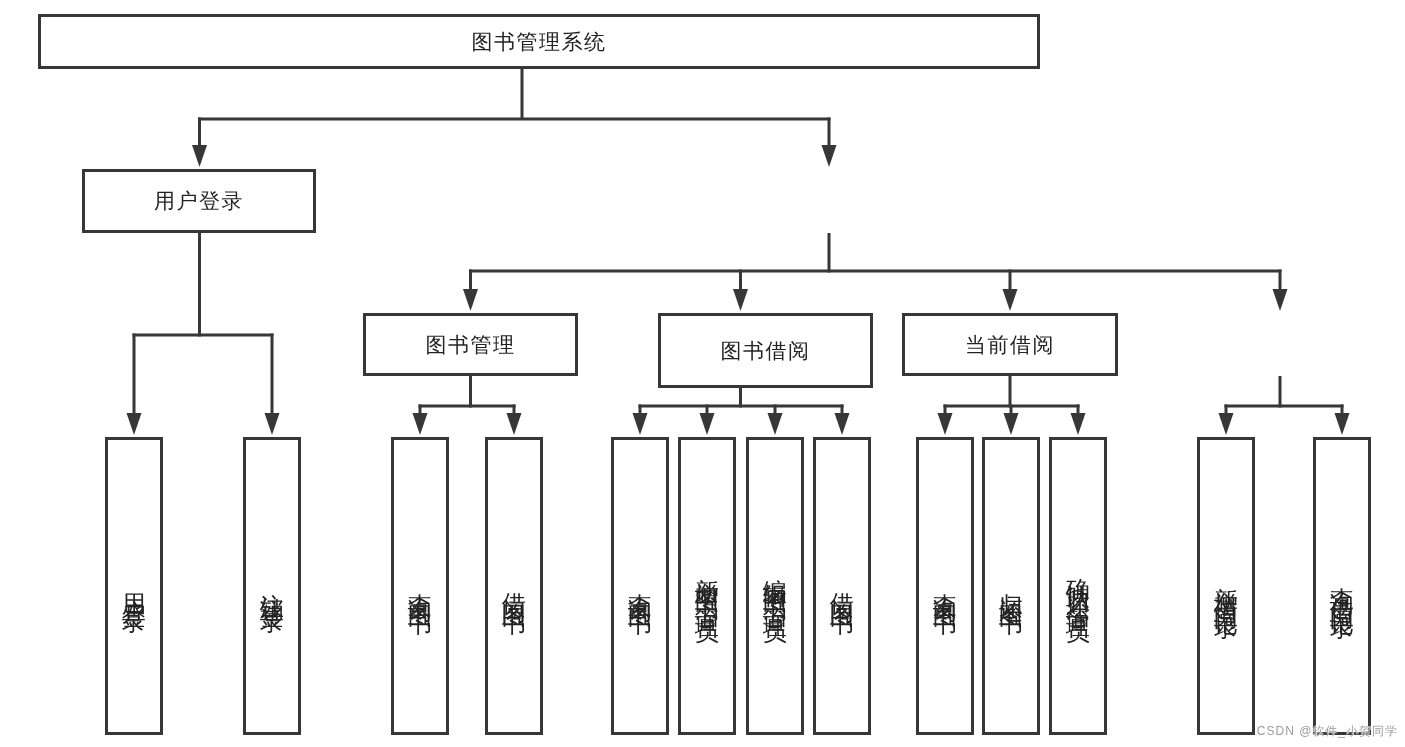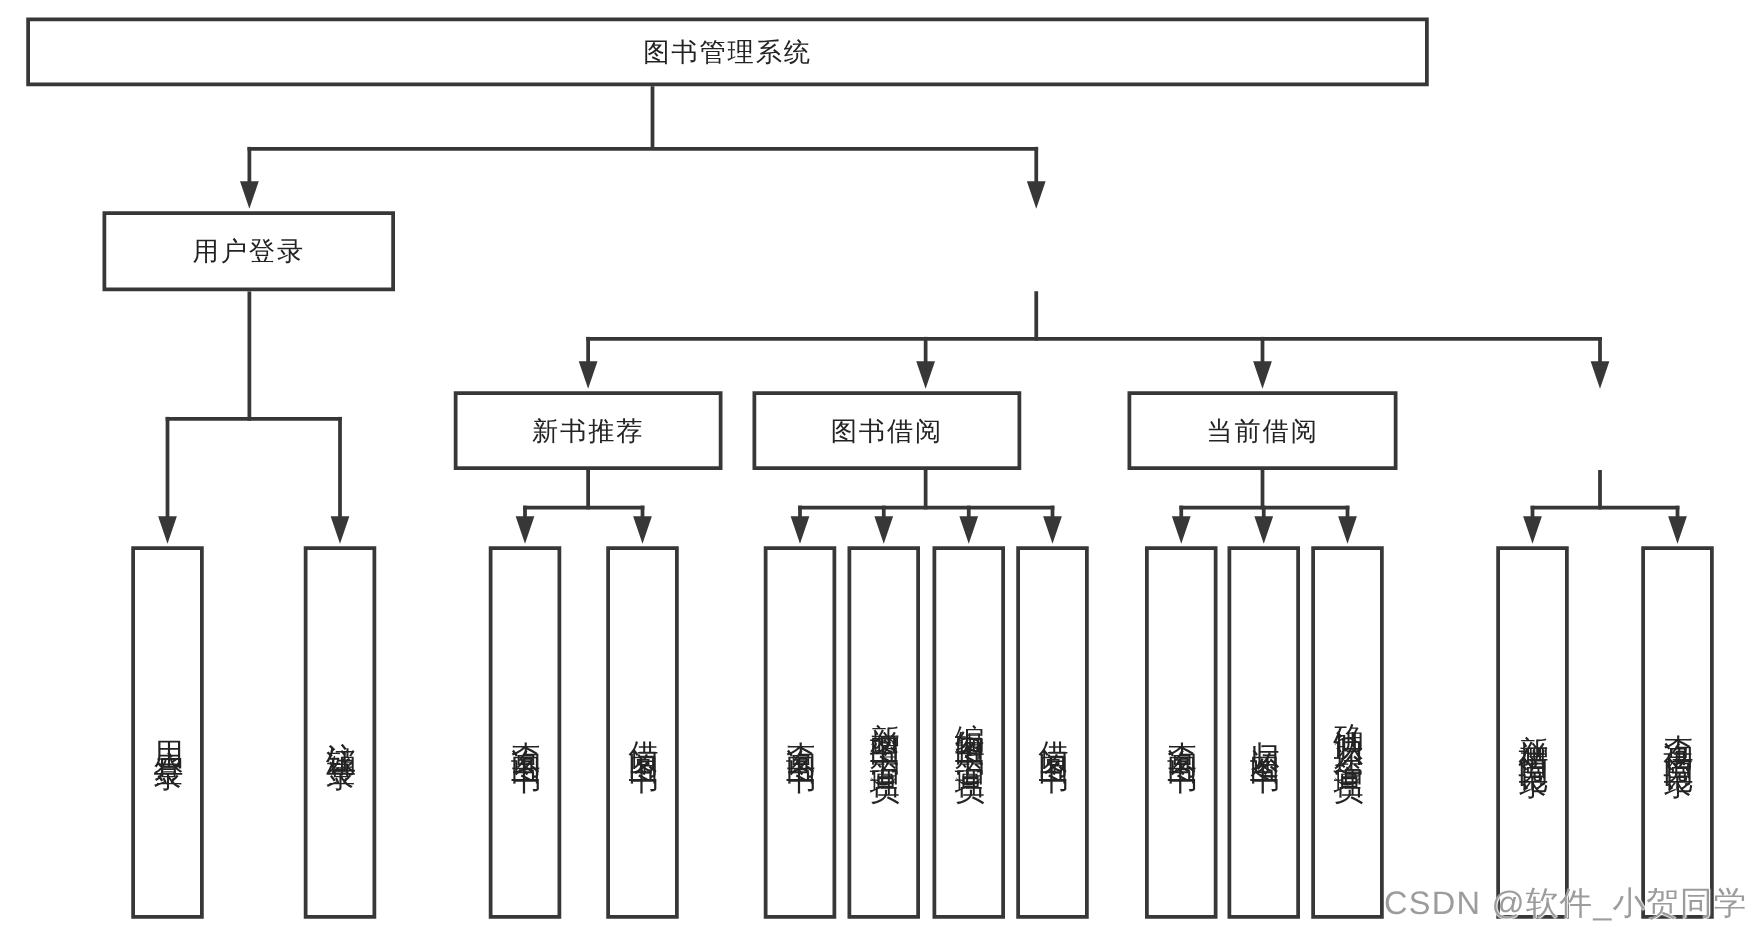--- a/index.html
+++ b/index.html
@@ -43,21 +43,21 @@
     text-orientation: mixed;
     font-size: 24px;
     line-height: 1.15;
     letter-spacing: 6px;
     color: #232323;
   }
   #watermark {
     position: absolute;
     right: 7px;
     bottom: 7px;
-    font-size: 26px;
+    font-size: 12px;
     letter-spacing: 1px;
     color: #9c9c9c;
     text-shadow: 0 1px 1px #ffffff, 1px 0 1px #ffffff;
     z-index: 3;
     white-space: nowrap;
   }
 </style>
 </head>
 <body>
 
@@ -125,26 +125,26 @@
       <polygon points="767.5,413 782.5,413 775,435"></polygon>
       <polygon points="834.5,413 849.5,413 842,435"></polygon>
       <polygon points="937.5,413 952.5,413 945,435"></polygon>
       <polygon points="1003.5,413 1018.5,413 1011,435"></polygon>
       <polygon points="1070.5,413 1085.5,413 1078,435"></polygon>
       <polygon points="1218.5,413 1233.5,413 1226,435"></polygon>
       <polygon points="1334.5,413 1349.5,413 1342,435"></polygon>
     </g>
   </svg>
 
-  <div class="node" style="left:21px; top:14px; width:1122px; height:55px;">图书管理系统</div>
+  <div class="node" style="left:38px; top:14px; width:1002px; height:55px;">图书管理系统</div>
 
   <div class="node" style="left:82px; top:169px; width:234px; height:64px;">用户登录</div>
 
-  <div class="node" style="left:363px; top:313px; width:215px; height:63px;">新书推荐</div>
-  <div class="node" style="left:602px; top:313px; width:215px; height:63px;">图书借阅</div>
+  <div class="node" style="left:363px; top:313px; width:215px; height:63px;">图书管理</div>
+  <div class="node" style="left:658px; top:313px; width:215px; height:75px;">图书借阅</div>
   <div class="node" style="left:902px; top:313px; width:216px; height:63px;">当前借阅</div>
 
   <div class="leaf" style="left:105px; top:437px; width:58px; height:298px;">
     <span>用户登录</span>
   </div>
   <div class="leaf" style="left:243px; top:437px; width:58px; height:298px;">
     <span>注销登录</span>
   </div>
 
   <div class="leaf" style="left:391px; top:437px; width:58px; height:298px;">

